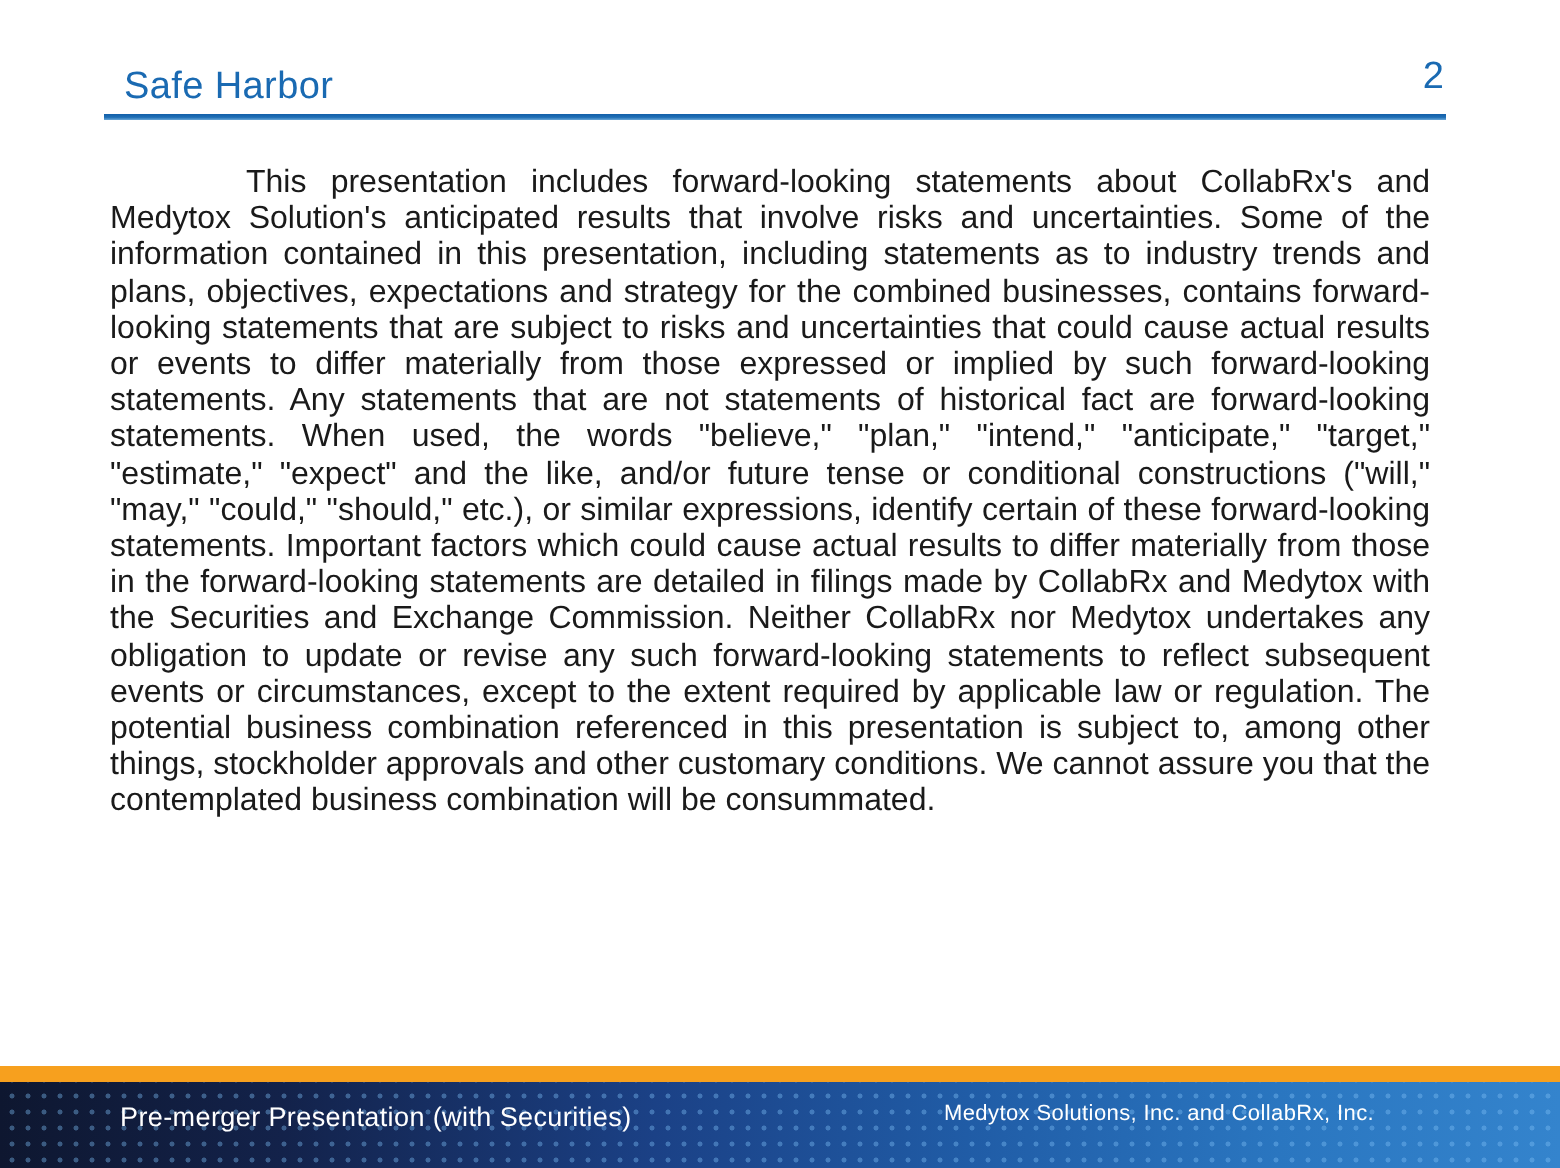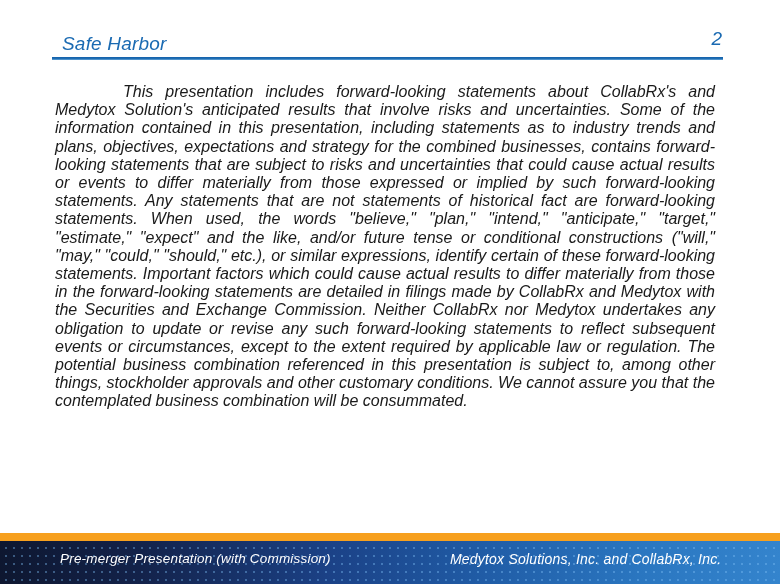--- a/index.html
+++ b/index.html
@@ -1,15 +1,15 @@
 <!DOCTYPE html>
 <html><head>
 <meta charset="utf-8">
 <style>
-  * { margin: 0; padding: 0; box-sizing: border-box; font-style: italic; }
+  * { margin: 0; padding: 0; box-sizing: border-box; }
   html, body { width: 780px; height: 584px; }
   body {
     font-family: "Liberation Sans", sans-serif;
     background: #ffffff;
     position: relative;
     overflow: hidden;
   }
   .slide {
     position: absolute;
     inset: 0;
@@ -88,23 +88,23 @@
   .footer-text-left {
     position: absolute;
     left: 60px;
     top: 551px;
     font-size: 13.5px;
     color: #ffffff;
     letter-spacing: 0.2px;
   }
   .footer-text-right {
     position: absolute;
-    left: 450px;
+    left: 472px;
     top: 551px;
-    font-size: 14px;
+    font-size: 11px;
     color: #ffffff;
     letter-spacing: 0.2px;
   }
 </style>
 </head>
 <body>
 
 <div class="slide">
 
   <div class="slide-title">Safe Harbor</div>
@@ -114,17 +114,17 @@
   <div class="title-rule"></div>
 
   <div class="body-text">This presentation includes forward-looking statements about CollabRx's and Medytox Solution's anticipated results that involve risks and uncertainties. Some of the information contained in this presentation, including statements as to industry trends and plans, objectives, expectations and strategy for the combined businesses, contains forward-looking statements that are subject to risks and uncertainties that could cause actual results or events to differ materially from those expressed or implied by such forward-looking statements. Any statements that are not statements of historical fact are forward-looking statements. When used, the words "believe," "plan," "intend," "anticipate," "target," "estimate," "expect" and the like, and/or future tense or conditional constructions ("will," "may," "could," "should," etc.), or similar expressions, identify certain of these forward-looking statements. Important factors which could cause actual results to differ materially from those in the forward-looking statements are detailed in filings made by CollabRx and Medytox with the Securities and Exchange Commission. Neither CollabRx nor Medytox undertakes any obligation to update or revise any such forward-looking statements to reflect subsequent events or circumstances, except to the extent required by applicable law or regulation. The potential business combination referenced in this presentation is subject to, among other things, stockholder approvals and other customary conditions.  We cannot assure you that the contemplated business combination will be consummated.</div>
 
   <div class="footer-accent-bar"></div>
 
   <div class="footer-bar">
     <div class="footer-dots"></div>
   </div>
 
-  <div class="footer-text-left">Pre-merger Presentation (with Commission)</div>
+  <div class="footer-text-left">Pre-merger Presentation (with Securities)</div>
 
   <div class="footer-text-right">Medytox Solutions, Inc. and CollabRx, Inc.</div>
 
 </div>
 
 </body></html>

